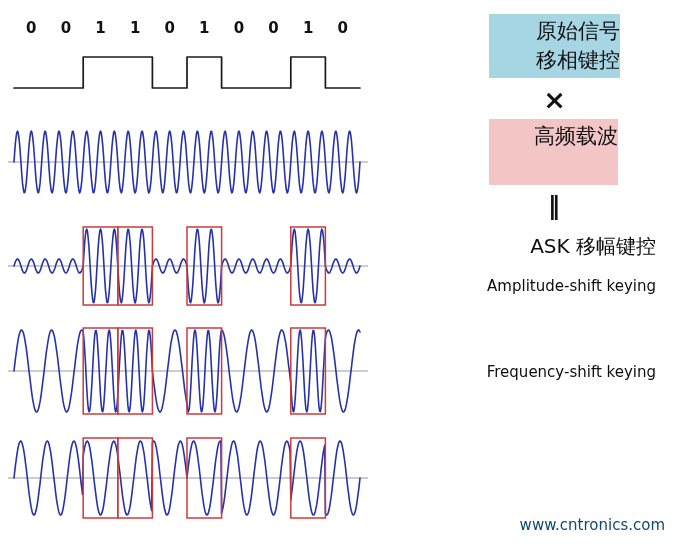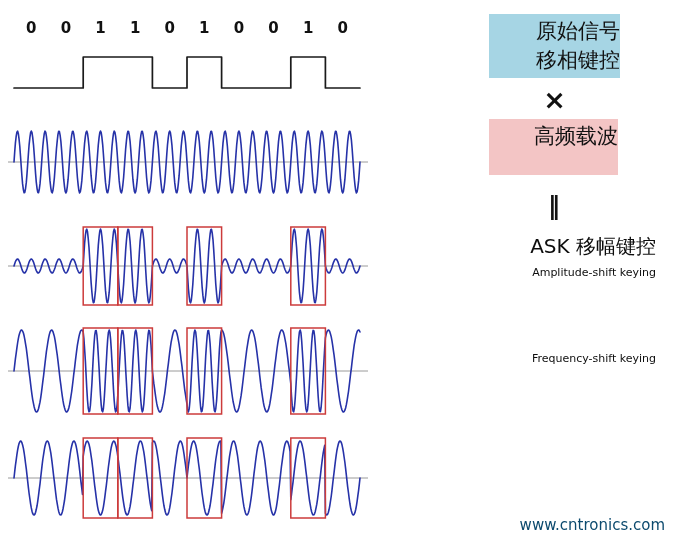--- a/index.html
+++ b/index.html
@@ -5,33 +5,33 @@
   * { margin:0; padding:0; box-sizing:border-box; }
   html,body { background:#ffffff; }
   body { font-family:"DejaVu Sans","Liberation Sans",sans-serif; }
   .canvas { position:relative; width:675px; height:544px; background:#ffffff; overflow:hidden; }
 
   .wave-svg { position:absolute; left:0; top:0; }
 
   .label-box { position:absolute; text-align:right; font-size:21px; line-height:29px;
                color:#111; padding-top:3px; }
   .box-source  { left:489px; top:14px;  width:131px; height:64px; }
-  .box-carrier { left:489px; top:119px; width:129px; height:56px; }
+  .box-carrier { left:489px; top:119px; width:129px; height:66px; }
 
   .op { position:absolute; left:489px; width:131px; text-align:center;
         font-weight:bold; color:#111; }
   .op-mult { top:84px;  font-size:27px; }
   .op-eq   { top:192px; font-size:24px; letter-spacing:1px; }
 
   .mod-label { position:absolute; left:416px; width:240px; text-align:right; color:#0d0d0d; }
   .mod-ask { top:234px; }
   .mod-fsk { top:344px; }
   .mod-psk { top:444px; }
   .mod-title { font-size:20px; line-height:24px; }
-  .mod-sub   { font-size:11px; margin-top:8px; }
+  .mod-sub   { font-size:15px; margin-top:19px; }
 
   .watermark { position:absolute; left:433px; top:516px; width:232px;
                text-align:right; font-size:15px; }
 </style>
 </head>
 <body>
 
 <div class="canvas">
 
   <svg id="wave-svg" class="wave-svg" width="430" height="544">

